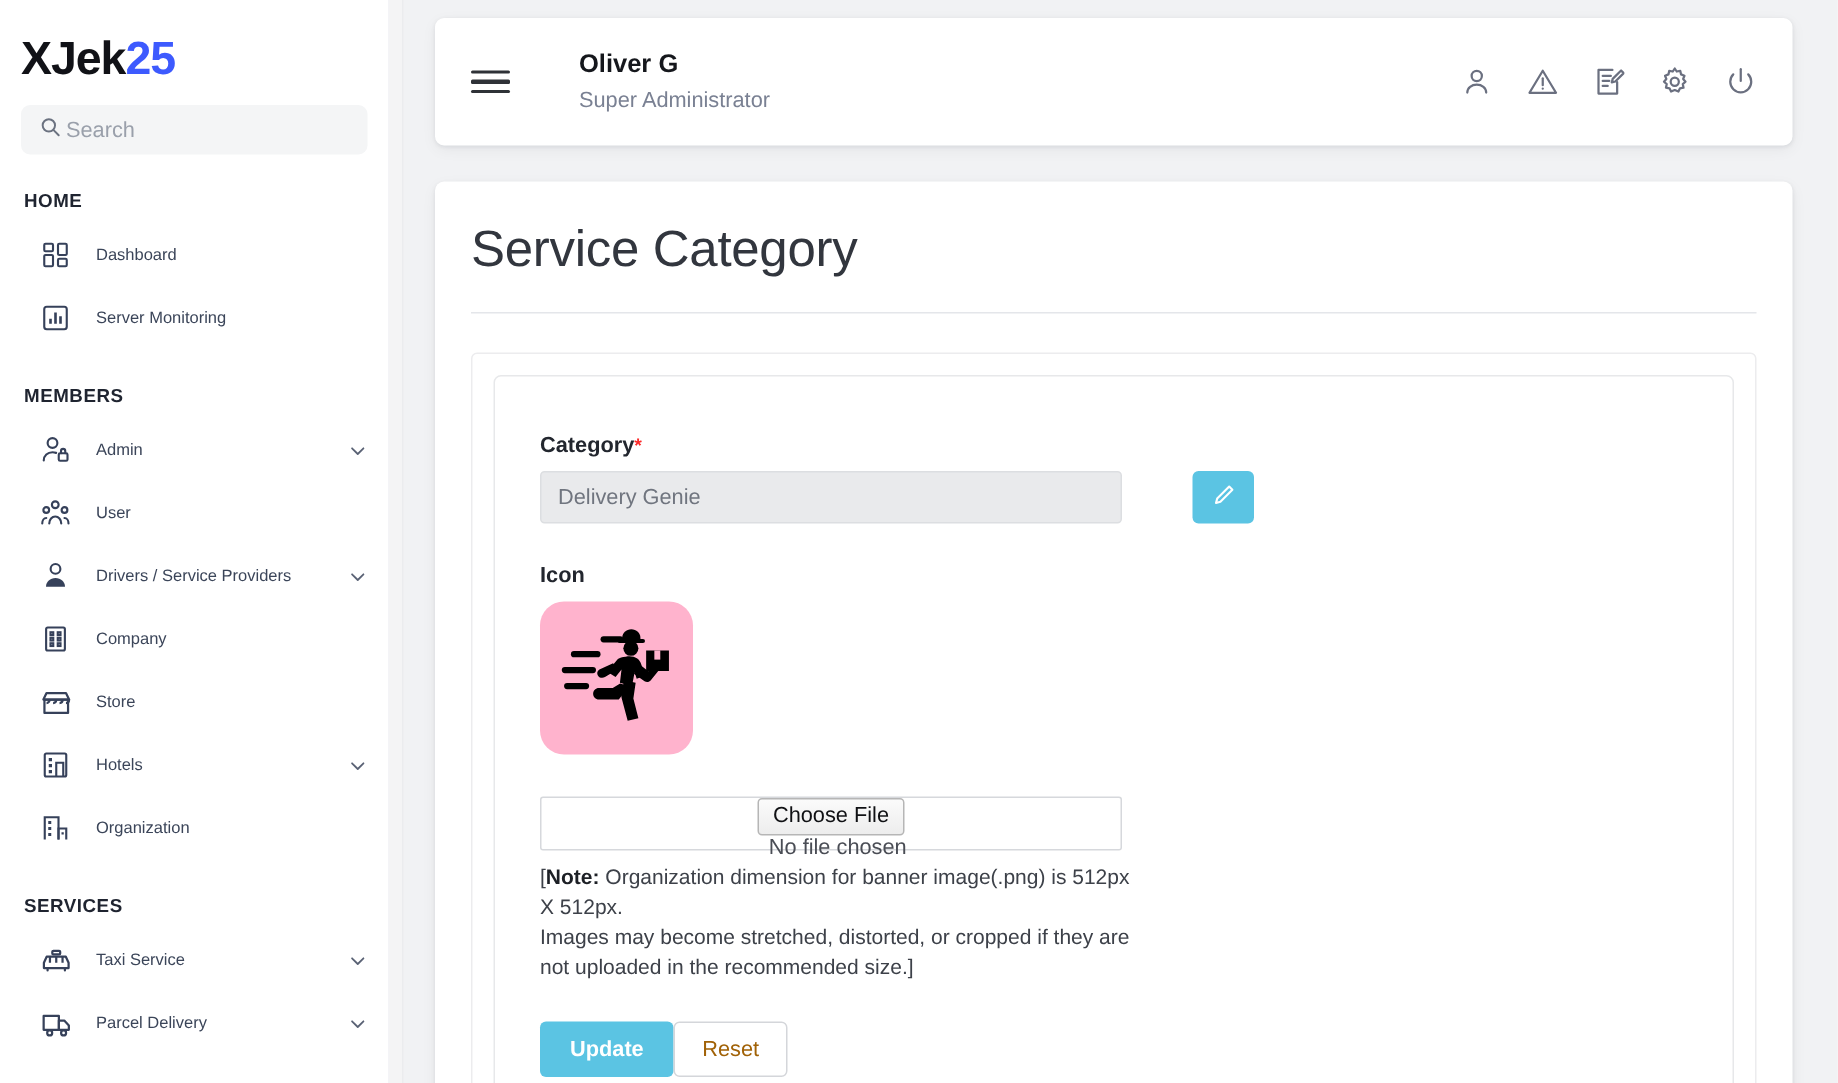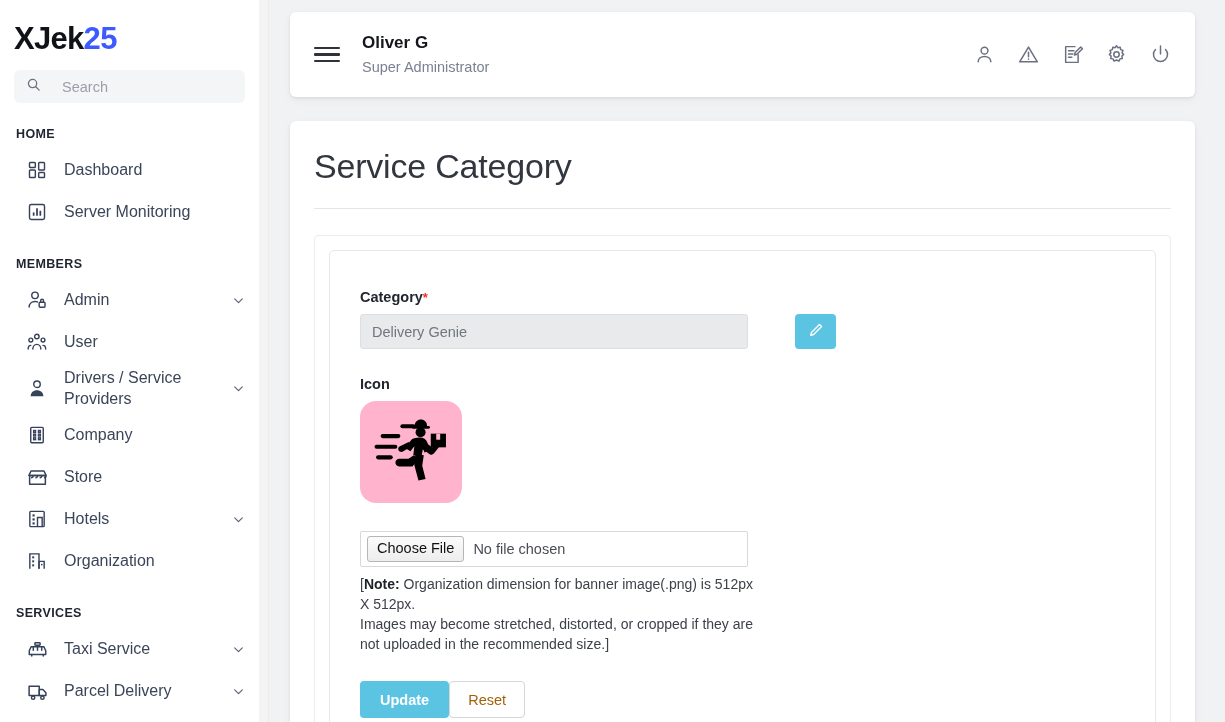--- a/index.html
+++ b/index.html
@@ -27,21 +27,21 @@
     font-weight: 800;
     letter-spacing: -0.7px;
     color: #111217;
     line-height: 1.1;
     user-select: none;
   }
   .brand .num { color: #3d5afe; }
   .search-wrap { padding: 8px 14px 0 14px; }
   .search-box {
     display: flex; align-items: center;
-    gap: 21px;
+    gap: 3px;
     height: 33px;
     background: #f4f5f6;
     border-radius: 6px;
     padding: 0 12px;
   }
   .search-box input {
     border: none; outline: none; background: transparent;
     font-family: "Liberation Sans", sans-serif;
     font-size: 14.5px; color: #6b7280;
     width: 100%; padding: 0;
@@ -61,21 +61,21 @@
     cursor: pointer;
     position: relative;
   }
   .nav-item .ico {
     width: 22px; height: 22px; flex: 0 0 22px;
     display: flex; align-items: center; justify-content: center;
     color: #36415a;
     margin-right: 16px;
   }
   .nav-item .lbl {
-    font-size: 16px;
+    font-size: 11px;
     color: #3b4559;
     line-height: 1.28;
     flex: 1 1 auto;
   }
   .nav-item .chev {
     color: #5a6275;
     flex: 0 0 14px;
     display: flex; align-items: center; justify-content: center;
   }
 
@@ -97,20 +97,21 @@
   .main-inner {
     padding: 12px 30px 0 31px;
   }
   .topbar {
     background: #fff;
     border-radius: 6px;
     height: 85px;
     display: flex; align-items: center;
     padding: 0 24px 0 24px;
     box-shadow: 0 1px 3px rgba(18,22,33,0.08), 0 3px 10px rgba(18,22,33,0.05);
+    gap: 24px;
   }
   .hamburger {
     width: 26px; flex: 0 0 26px;
     display: flex; flex-direction: column; gap: 4px;
     cursor: pointer; margin-right: 22px;
   }
   .hamburger span { display: block; height: 2.6px; background: #2f3237; border-radius: 1px; }
   .user-block { flex: 1 1 auto; }
   .user-name { font-size: 17px; font-weight: 700; color: #15171c; line-height: 1.35; }
   .user-role { font-size: 14.5px; color: #7a8193; line-height: 1.4; margin-top: 2px; }
@@ -191,20 +192,21 @@
   }
   .file-row { margin-top: 28px; }
   .file-input {
     width: 388px; height: 36px;
     border: 1px solid #d6d8dc;
     border-radius: 2px;
     background: #fff;
     display: flex; align-items: center;
     padding: 0 6px;
     cursor: pointer;
+    flex-direction: column;
   }
   .choose-btn {
     font-family: "Liberation Sans", sans-serif;
     font-size: 14.5px;
     color: #101114;
     background: linear-gradient(#fbfbfb,#ededed);
     border: 1px solid #b6b6b6;
     border-radius: 3px;
     padding: 3px 9px;
     line-height: 1.2;

